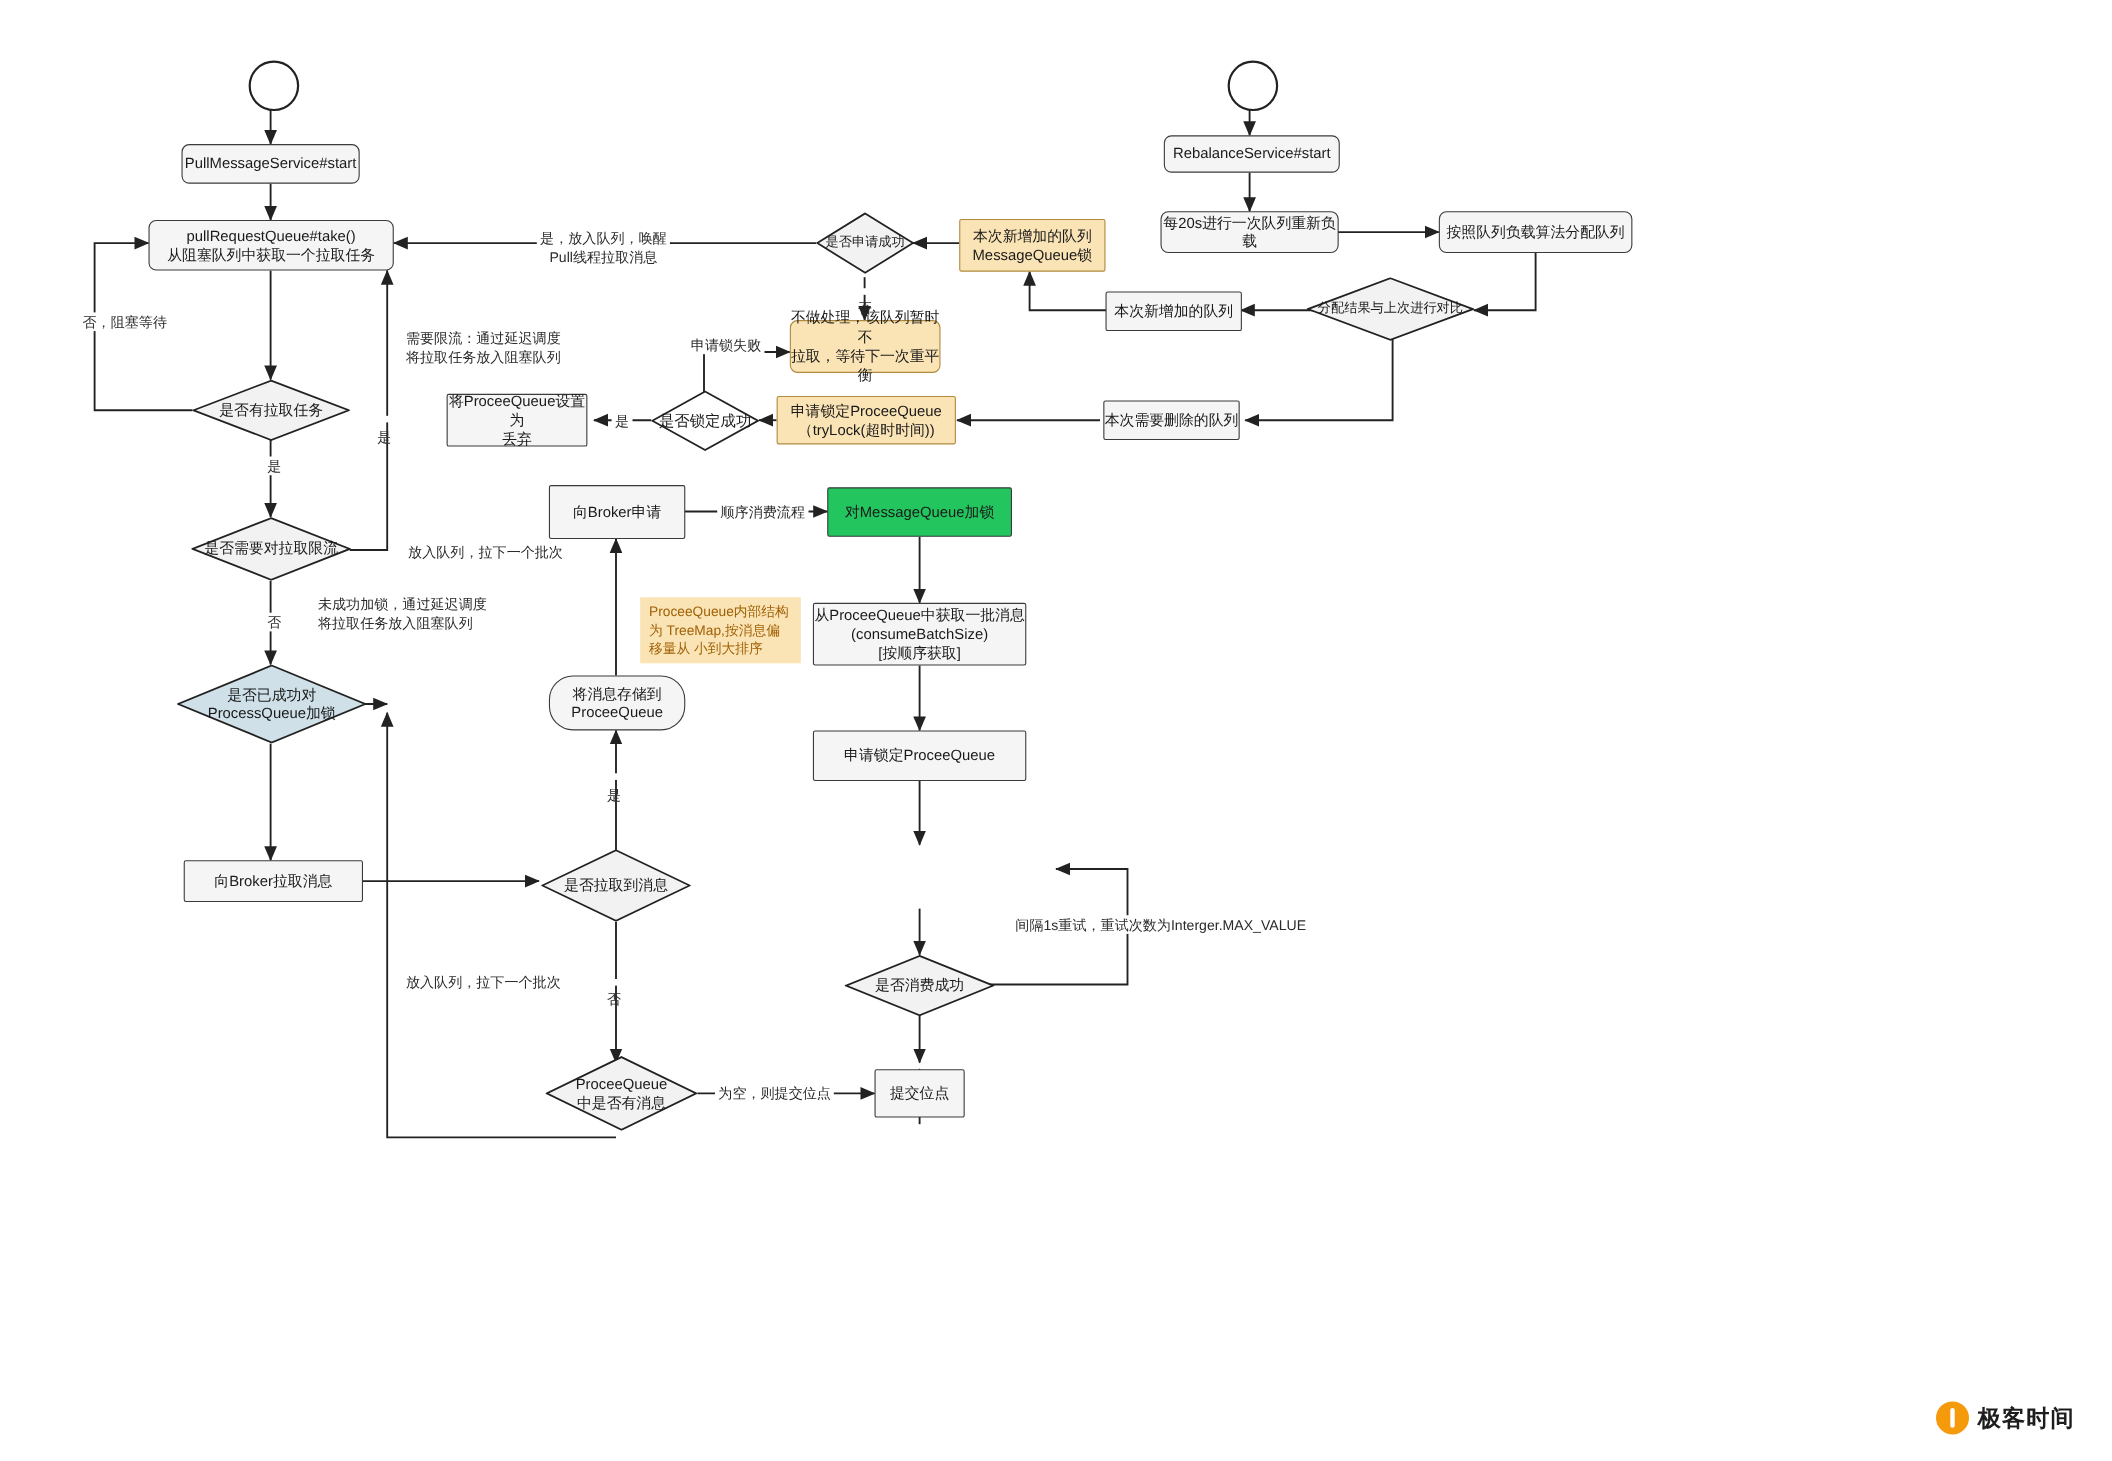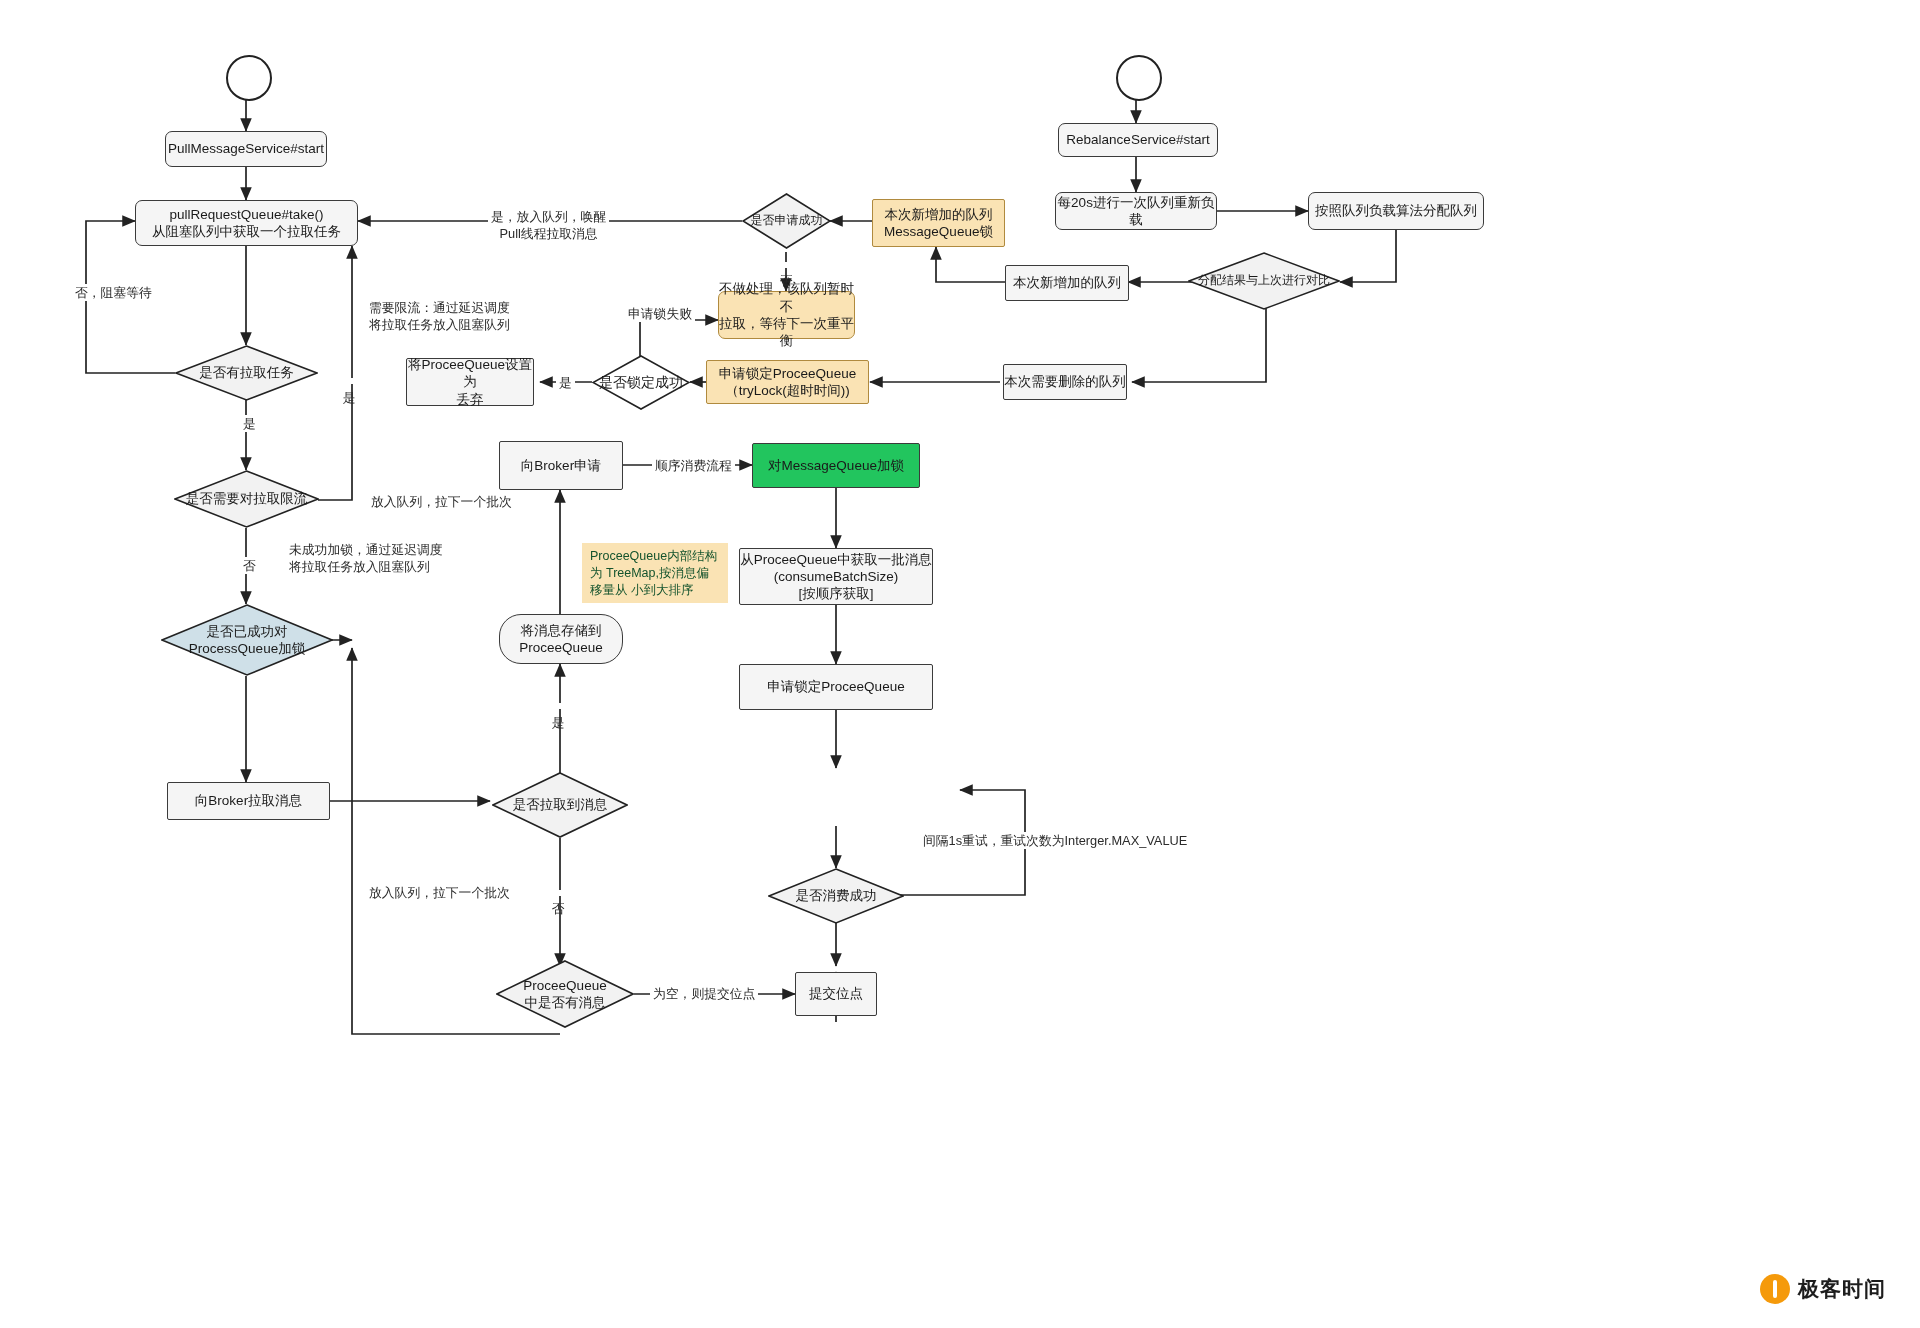--- a/index.html
+++ b/index.html
@@ -5,21 +5,21 @@
   html,body{margin:0;padding:0;background:#ffffff;}
   body{width:1920px;height:1328px;font-family:"Liberation Sans","DejaVu Sans",sans-serif;overflow:hidden;}
   #canvas{position:relative;width:1920px;height:1328px;background:#fff;}
   svg#wires{position:absolute;left:0;top:0;width:1920px;height:1328px;}
   .node{position:absolute;box-sizing:border-box;display:flex;align-items:center;justify-content:center;
         text-align:center;line-height:1.28;color:#1a1a1a;font-size:13.5px;white-space:pre-line;}
   .box{background:#f5f5f5;border:1.6px solid #3b3b3b;border-radius:2px;}
   .box.round{border-radius:7px;}
   .box.orange{background:#fae3b4;border-color:#b08a3e;}
   .box.blue{background:#22c55e;border-color:#3b3b3b;}
-  .note{background:#fae3b4;border:none;color:#14532d;text-align:left;justify-content:flex-start;
+  .note{background:#fae3b4;border:none;color:#a16207;text-align:left;justify-content:flex-start;
         padding:5px 8px;font-size:12.5px;line-height:1.35;}
   .note:after{content:"";position:absolute;right:0;top:0;border-width:0 13px 13px 0;border-style:solid;
         border-color:#ffffff transparent transparent #e6cfa0;}
   .dia{position:absolute;box-sizing:border-box;}
   .dia .shape{position:absolute;inset:0;}
   .dia .txt{position:absolute;inset:0;display:flex;align-items:center;justify-content:center;
         text-align:center;font-size:13.5px;color:#1a1a1a;line-height:1.28;white-space:pre-line;}
   .circle{position:absolute;border:2.4px solid #222;border-radius:50%;background:#fff;}
   .lbl{position:absolute;font-size:12.8px;color:#2b2b2b;line-height:1.35;white-space:pre-line;
        background:#fff;padding:0 3px;text-align:center;}

